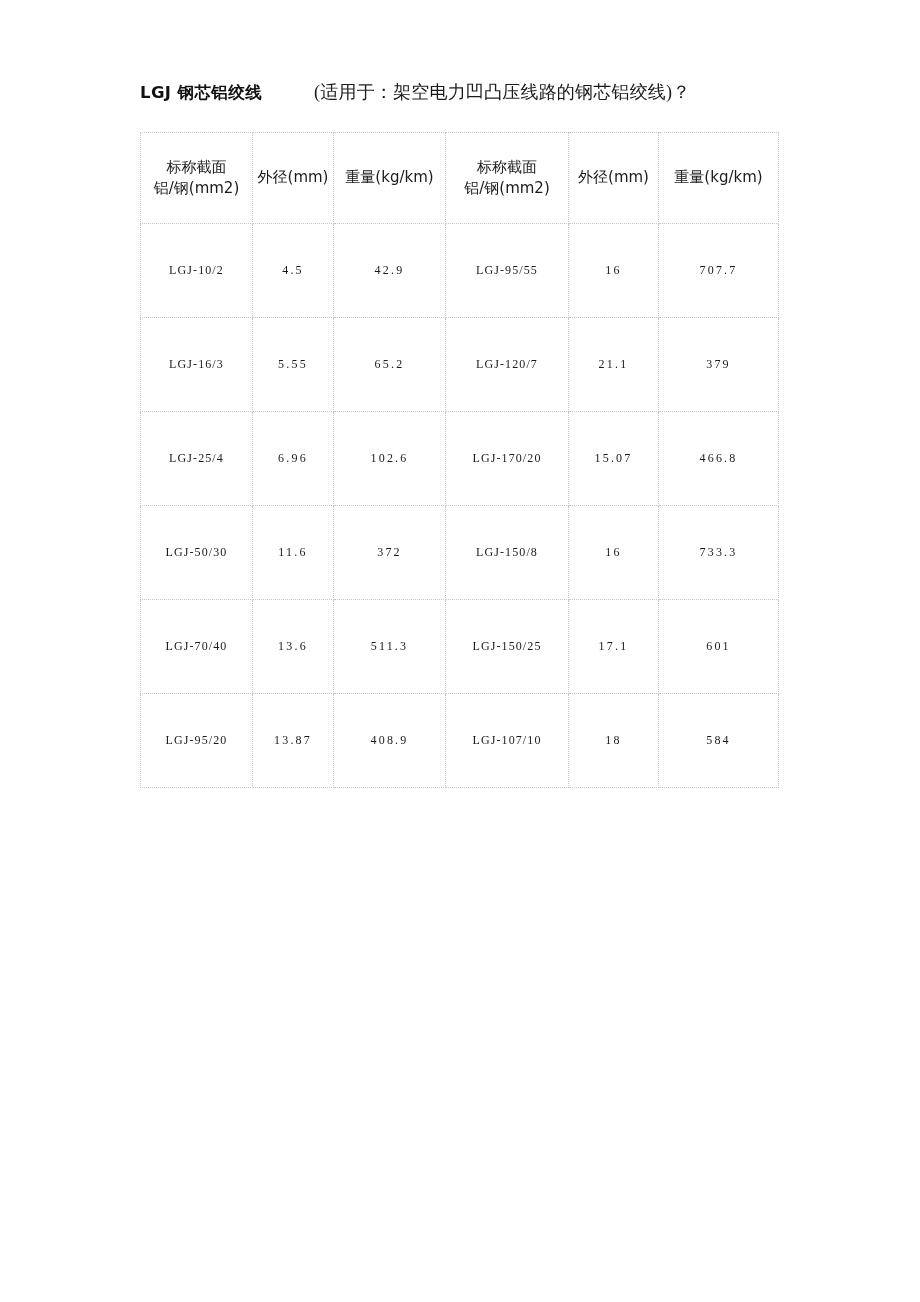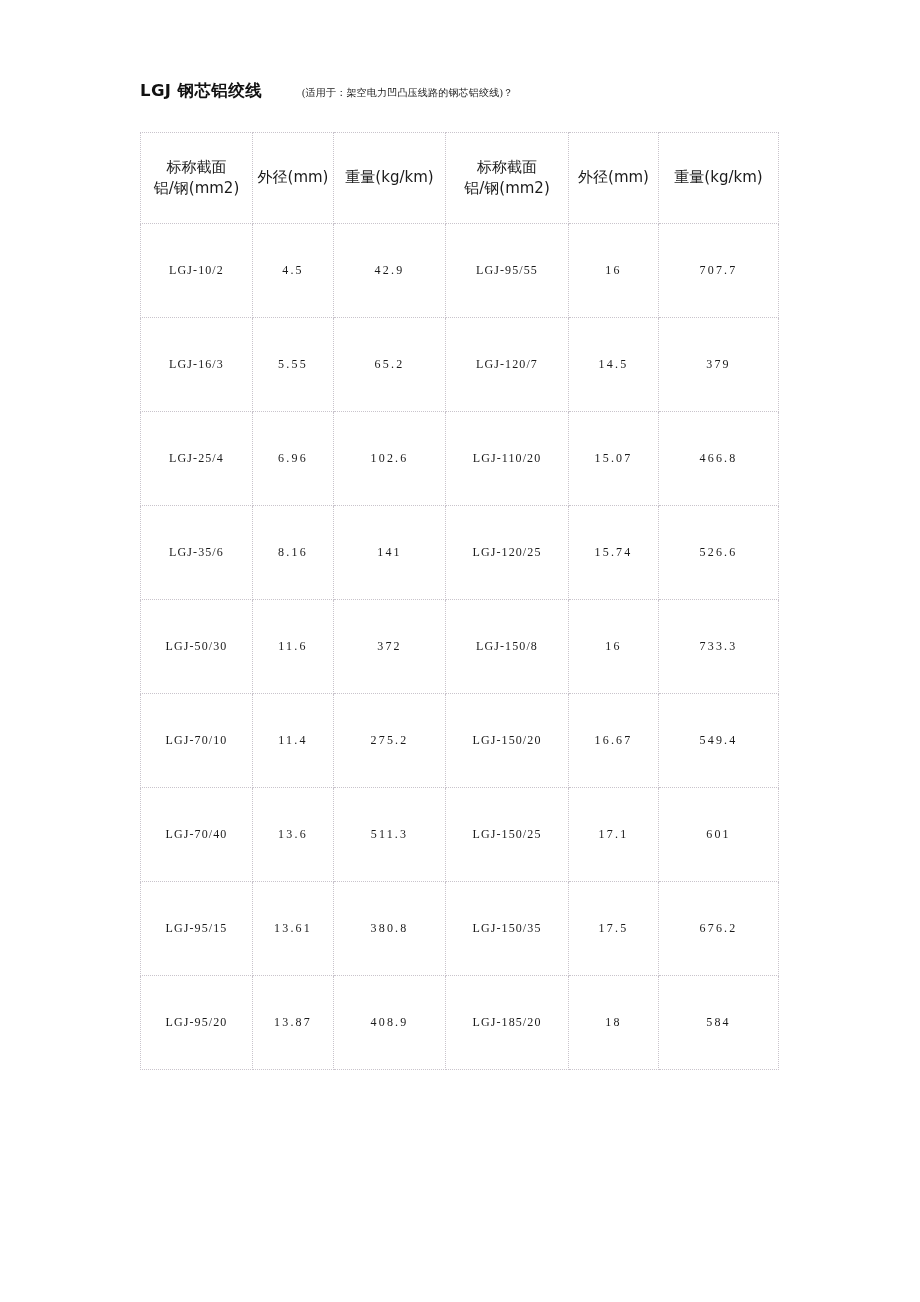--- a/index.html
+++ b/index.html
@@ -33,24 +33,24 @@
     white-space: nowrap;
   }
   .doc-title {
     font-family: "DejaVu Sans", "Liberation Sans", sans-serif;
     font-weight: bold;
     font-size: 16.5px;
     letter-spacing: 0.4px;
     color: #111111;
   }
   .doc-subtitle {
-    margin-left: 40px;
+    margin-left: 52px;
     font-family: "Liberation Serif", "DejaVu Serif", serif;
     font-weight: normal;
-    font-size: 10px;
+    font-size: 18px;
     letter-spacing: 0.2px;
     color: #1a1a1a;
   }
 
   
   .spec-table {
     position: absolute;
     left: 140px;
     top: 132px;
     width: 638px;
@@ -168,158 +168,98 @@
           <td>
             <span class="cell-txt num">5.55</span>
           </td>
           <td>
             <span class="cell-txt num">65.2</span>
           </td>
           <td>
             <span class="cell-txt">LGJ-120/7</span>
           </td>
           <td>
-            <span class="cell-txt num">14.5</span>
+            <span class="cell-txt num">21.1</span>
           </td>
           <td>
             <span class="cell-txt num">379</span>
           </td>
         </tr>
         <tr>
           <td>
             <span class="cell-txt">LGJ-25/4</span>
           </td>
           <td>
             <span class="cell-txt num">6.96</span>
           </td>
           <td>
             <span class="cell-txt num">102.6</span>
           </td>
           <td>
-            <span class="cell-txt">LGJ-110/20</span>
+            <span class="cell-txt">LGJ-170/20</span>
           </td>
           <td>
             <span class="cell-txt num">15.07</span>
           </td>
           <td>
             <span class="cell-txt num">466.8</span>
           </td>
         </tr>
         <tr>
           <td>
-            <span class="cell-txt">LGJ-35/6</span>
-          </td>
-          <td>
-            <span class="cell-txt num">8.16</span>
-          </td>
-          <td>
-            <span class="cell-txt num">141</span>
-          </td>
-          <td>
-            <span class="cell-txt">LGJ-120/25</span>
-          </td>
-          <td>
-            <span class="cell-txt num">15.74</span>
-          </td>
-          <td>
-            <span class="cell-txt num">526.6</span>
-          </td>
-        </tr>
-        <tr>
-          <td>
             <span class="cell-txt">LGJ-50/30</span>
           </td>
           <td>
             <span class="cell-txt num">11.6</span>
           </td>
           <td>
             <span class="cell-txt num">372</span>
           </td>
           <td>
             <span class="cell-txt">LGJ-150/8</span>
           </td>
           <td>
             <span class="cell-txt num">16</span>
           </td>
           <td>
             <span class="cell-txt num">733.3</span>
           </td>
         </tr>
         <tr>
           <td>
-            <span class="cell-txt">LGJ-70/10</span>
-          </td>
-          <td>
-            <span class="cell-txt num">11.4</span>
-          </td>
-          <td>
-            <span class="cell-txt num">275.2</span>
-          </td>
-          <td>
-            <span class="cell-txt">LGJ-150/20</span>
-          </td>
-          <td>
-            <span class="cell-txt num">16.67</span>
-          </td>
-          <td>
-            <span class="cell-txt num">549.4</span>
-          </td>
-        </tr>
-        <tr>
-          <td>
             <span class="cell-txt">LGJ-70/40</span>
           </td>
           <td>
             <span class="cell-txt num">13.6</span>
           </td>
           <td>
             <span class="cell-txt num">511.3</span>
           </td>
           <td>
             <span class="cell-txt">LGJ-150/25</span>
           </td>
           <td>
             <span class="cell-txt num">17.1</span>
           </td>
           <td>
             <span class="cell-txt num">601</span>
           </td>
         </tr>
         <tr>
           <td>
-            <span class="cell-txt">LGJ-95/15</span>
-          </td>
-          <td>
-            <span class="cell-txt num">13.61</span>
-          </td>
-          <td>
-            <span class="cell-txt num">380.8</span>
-          </td>
-          <td>
-            <span class="cell-txt">LGJ-150/35</span>
-          </td>
-          <td>
-            <span class="cell-txt num">17.5</span>
-          </td>
-          <td>
-            <span class="cell-txt num">676.2</span>
-          </td>
-        </tr>
-        <tr>
-          <td>
             <span class="cell-txt">LGJ-95/20</span>
           </td>
           <td>
             <span class="cell-txt num">13.87</span>
           </td>
           <td>
             <span class="cell-txt num">408.9</span>
           </td>
           <td>
-            <span class="cell-txt">LGJ-185/20</span>
+            <span class="cell-txt">LGJ-107/10</span>
           </td>
           <td>
             <span class="cell-txt num">18</span>
           </td>
           <td>
             <span class="cell-txt num">584</span>
           </td>
         </tr>
       </tbody>
   </table>

